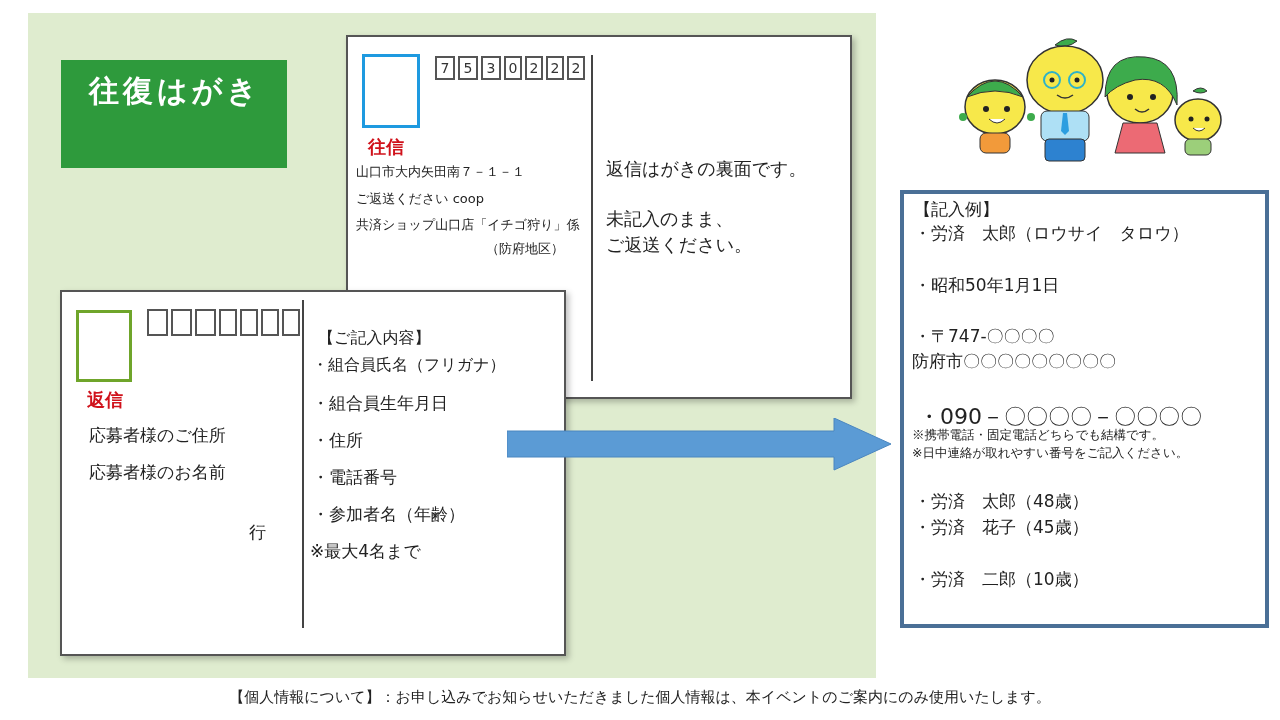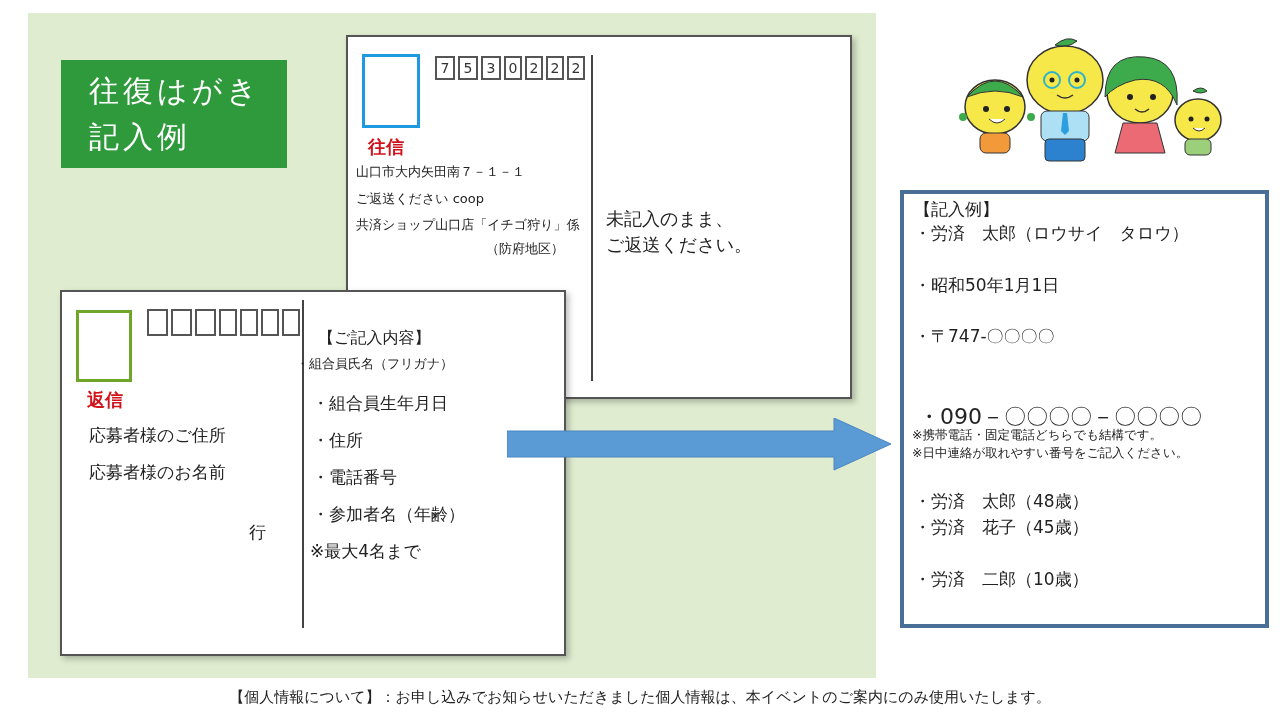--- a/index.html
+++ b/index.html
@@ -2,21 +2,21 @@
 <html><head>
 <meta charset="utf-8">
 <style>
   * { box-sizing: border-box; margin: 0; padding: 0; }
   html, body { width: 1280px; height: 720px; background: #ffffff; overflow: hidden; }
   body { position: relative; font-family: "DejaVu Sans", "Liberation Sans", sans-serif; color: #222; }
 
   .bg-panel { position: absolute; left: 28px; top: 13px; width: 848px; height: 665px; background: #dfeccf; }
 
   .title-box { position: absolute; left: 61px; top: 60px; width: 226px; height: 108px; background: #2e9a3c;
-    color: #fff; font-weight: normal; font-size: 30px; letter-spacing: 4px; padding: 8px 0 0 28px; line-height: 46px; }
+    color: #fff; font-weight: bold; font-size: 30px; letter-spacing: 4px; padding: 8px 0 0 28px; line-height: 46px; }
   .title-box div { white-space: nowrap; }
 
   .card { position: absolute; background: #fff; border: 2px solid #555; box-shadow: 3px 3px 6px rgba(0,0,0,0.25); }
   .card-out { left: 346px; top: 35px; width: 506px; height: 364px; }
   .card-ret { left: 60px; top: 290px; width: 506px; height: 366px; }
 
   .divider { position: absolute; width: 2px; background: #444; }
 
   .stamp { position: absolute; border-style: solid; border-width: 3px; }
 
@@ -36,40 +36,40 @@
 
   .footer { position: absolute; left: 0; top: 688px; width: 1280px; text-align: center; font-size: 15px; color: #222; white-space: nowrap; }
 </style>
 </head>
 <body>
 
 <div class="bg-panel"></div>
 
 <div class="title-box">
   <div>往復はがき</div>
-  <div>記入例</div>
 </div>
 
 <div class="card card-out">
   <div class="stamp" style="left:14px; top:17px; width:58px; height:74px; border-color:#1e9ae0;"></div>
   <div class="zip-row" style="left:87px; top:19px;">
     <div class="zip-box">7</div>
     <div class="zip-box">5</div>
     <div class="zip-box">3</div>
     <div class="zip-box" style="width:18px;">0</div>
     <div class="zip-box" style="width:18px;">2</div>
     <div class="zip-box" style="width:18px;">2</div>
     <div class="zip-box" style="width:18px;">2</div>
   </div>
   <div class="label-red" style="left:20px; top:98px;">往信</div>
   <div class="txt" style="left:8px; top:126px; font-size:13px;">山口市大内矢田南７－１－１</div>
   <div class="txt" style="left:8px; top:153px; font-size:13px;">ご返送ください coop</div>
   <div class="txt" style="left:8px; top:179px; font-size:13px;">共済ショップ山口店「イチゴ狩り」係</div>
   <div class="txt" style="left:138px; top:203px; font-size:13px;">（防府地区）</div>
   <div class="divider" style="left:243px; top:18px; height:326px;"></div>
+  <div class="txt" style="left:258px; top:120px; font-size:18px;">返信はがきの裏面です。</div>
   <div class="txt" style="left:258px; top:170px; font-size:18px;">未記入のまま、</div>
   <div class="txt" style="left:258px; top:196px; font-size:18px;">ご返送ください。</div>
 </div>
 
 <div class="card card-ret">
   <div class="stamp" style="left:14px; top:18px; width:56px; height:72px; border-color:#6fa52a;"></div>
   <div class="zip-row" style="left:85px; top:17px;">
     <div class="zip-box empty"></div>
     <div class="zip-box empty"></div>
     <div class="zip-box empty"></div>
@@ -77,21 +77,21 @@
     <div class="zip-box empty" style="width:18px;"></div>
     <div class="zip-box empty" style="width:18px;"></div>
     <div class="zip-box empty" style="width:18px;"></div>
   </div>
   <div class="label-red" style="left:25px; top:96px;">返信</div>
   <div class="txt" style="left:27px; top:132px; font-size:17px;">応募者様のご住所</div>
   <div class="txt" style="left:27px; top:169px; font-size:17px;">応募者様のお名前</div>
   <div class="txt" style="left:187px; top:229px; font-size:17px;">行</div>
   <div class="divider" style="left:240px; top:8px; height:328px;"></div>
   <div class="txt" style="left:256px; top:24px; font-size:16px;margin-top:12px;">【ご記入内容】</div>
-  <div class="txt" style="left:234px; top:63px; font-size:13px;text-align:right;">・組合員氏名（フリガナ）</div>
+  <div class="txt" style="left:250px; top:63px; font-size:16px;text-align:right;">・組合員氏名（フリガナ）</div>
   <div class="txt" style="left:250px; top:100px; font-size:17px;">・組合員生年月日</div>
   <div class="txt" style="left:250px; top:137px; font-size:17px;">・住所</div>
   <div class="txt" style="left:250px; top:174px; font-size:17px;">・電話番号</div>
   <div class="txt" style="left:250px; top:211px; font-size:17px;">・参加者名（年齢）</div>
   <div class="txt" style="left:248px; top:248px; font-size:17px;">※最大4名まで</div>
 </div>
 
 <svg class="arrow" width="385" height="54" viewBox="0 0 385 54">
   <polygon points="0,13 327,13 327,0 384,26 327,52 327,39 0,39" fill="#5b9bd5" stroke="#4a86bf" stroke-width="1"></polygon>
 </svg>
@@ -131,21 +131,22 @@
     <circle cx="252" cy="84" r="2.5" fill="#222"></circle>
   <path d="M238,93 Q244,99 250,93" fill="#fff" stroke="#333" stroke-width="1"></path>
   <rect x="230" y="104" width="26" height="16" rx="5" fill="#9ccf7a" stroke="#333" stroke-width="1"></rect>
 </svg>
 
 <div class="example-box">
   <div class="txt" style="left:10px; top:4px; font-size:17px;">【記入例】</div>
   <div class="txt" style="left:10px; top:28px; font-size:17px;">・労済　太郎（ロウサイ　タロウ）</div>
   <div class="txt" style="left:10px; top:80px; font-size:17px;">・昭和50年1月1日</div>
   <div class="txt" style="left:10px; top:131px; font-size:17px;">・〒747-〇〇〇〇</div>
+  <div class="txt" style="left:8px; top:156px; font-size:17px;">防府市〇〇〇〇〇〇〇〇〇</div>
   <div class="txt" style="left:14px; top:208px; font-size:22px;">・090－〇〇〇〇－〇〇〇〇</div>
-  <div class="txt" style="left:8px; top:233px; font-size:12.5px;">※携帯電話・固定電話どちらでも結構です。</div>
+  <div class="txt" style="left:8px; top:233px; font-size:12.5px;font-family:Liberation Mono, monospace;">※携帯電話・固定電話どちらでも結構です。</div>
   <div class="txt" style="left:8px; top:251px; font-size:12.5px;">※日中連絡が取れやすい番号をご記入ください。</div>
   <div class="txt" style="left:10px; top:296px; font-size:17px;">・労済　太郎（48歳）</div>
   <div class="txt" style="left:10px; top:322px; font-size:17px;">・労済　花子（45歳）</div>
   <div class="txt" style="left:10px; top:374px; font-size:17px;">・労済　二郎（10歳）</div>
 </div>
 
 <div class="footer">【個人情報について】：お申し込みでお知らせいただきました個人情報は、本イベントのご案内にのみ使用いたします。</div>
 
 </body></html>

